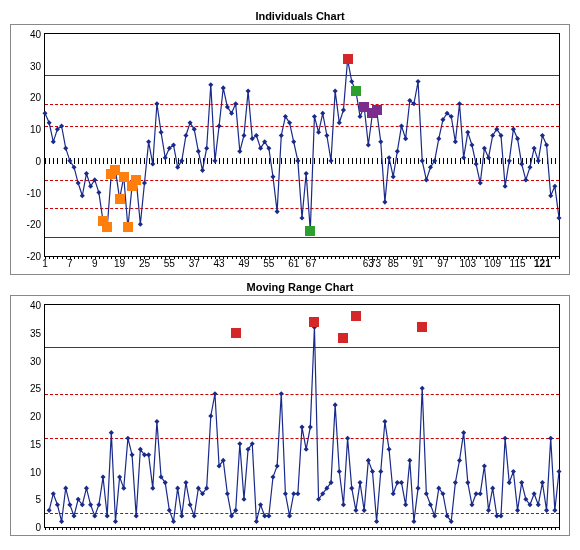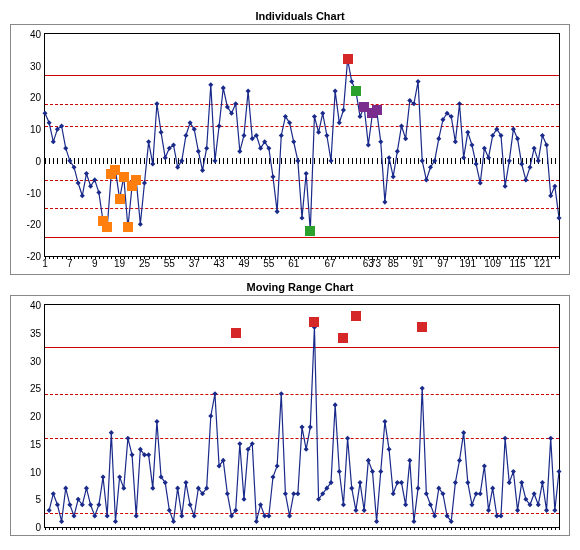--- a/index.html
+++ b/index.html
@@ -99,30 +99,30 @@
         <div class="x-tick-label" style="left: 24.871px;">7</div>
         <div class="x-tick-label" style="left: 49.7419px;">9</div>
         <div class="x-tick-label" style="left: 74.6129px;">19</div>
         <div class="x-tick-label" style="left: 99.4839px;">25</div>
         <div class="x-tick-label" style="left: 124.355px;">55</div>
         <div class="x-tick-label" style="left: 149.226px;">37</div>
         <div class="x-tick-label" style="left: 174.097px;">43</div>
         <div class="x-tick-label" style="left: 198.968px;">49</div>
         <div class="x-tick-label" style="left: 223.839px;">55</div>
         <div class="x-tick-label" style="left: 248.71px;">61</div>
-        <div class="x-tick-label" style="left: 285px;">67</div>
+        <div class="x-tick-label" style="left: 266px;">67</div>
         <div class="x-tick-label" style="left: 298.452px; margin-left: 32px;">73</div>
         <div class="x-tick-label" style="left: 323.323px;">63</div>
         <div class="x-tick-label" style="left: 348.194px;">85</div>
         <div class="x-tick-label" style="left: 373.065px;">91</div>
         <div class="x-tick-label" style="left: 397.935px;">97</div>
-        <div class="x-tick-label" style="left: 422.806px;">191</div>
+        <div class="x-tick-label" style="left: 422.806px;">103</div>
         <div class="x-tick-label" style="left: 447.677px;">109</div>
         <div class="x-tick-label" style="left: 472.548px;">115</div>
-        <div class="x-tick-label" style="left: 497.419px;">121</div>
+        <div class="x-tick-label" style="left: 497.419px; font-weight: bold;">121</div>
         <div class="x-tick-mark" style="left: 0px;"></div>
         <div class="x-tick-mark" style="left: 4.14516px;"></div>
         <div class="x-tick-mark" style="left: 8.29032px;"></div>
         <div class="x-tick-mark" style="left: 12.4355px;"></div>
         <div class="x-tick-mark" style="left: 16.5806px;"></div>
         <div class="x-tick-mark" style="left: 20.7258px;"></div>
         <div class="x-tick-mark" style="left: 24.871px;"></div>
         <div class="x-tick-mark" style="left: 29.0161px;"></div>
         <div class="x-tick-mark" style="left: 33.1613px;"></div>
         <div class="x-tick-mark" style="left: 37.3065px;"></div>

